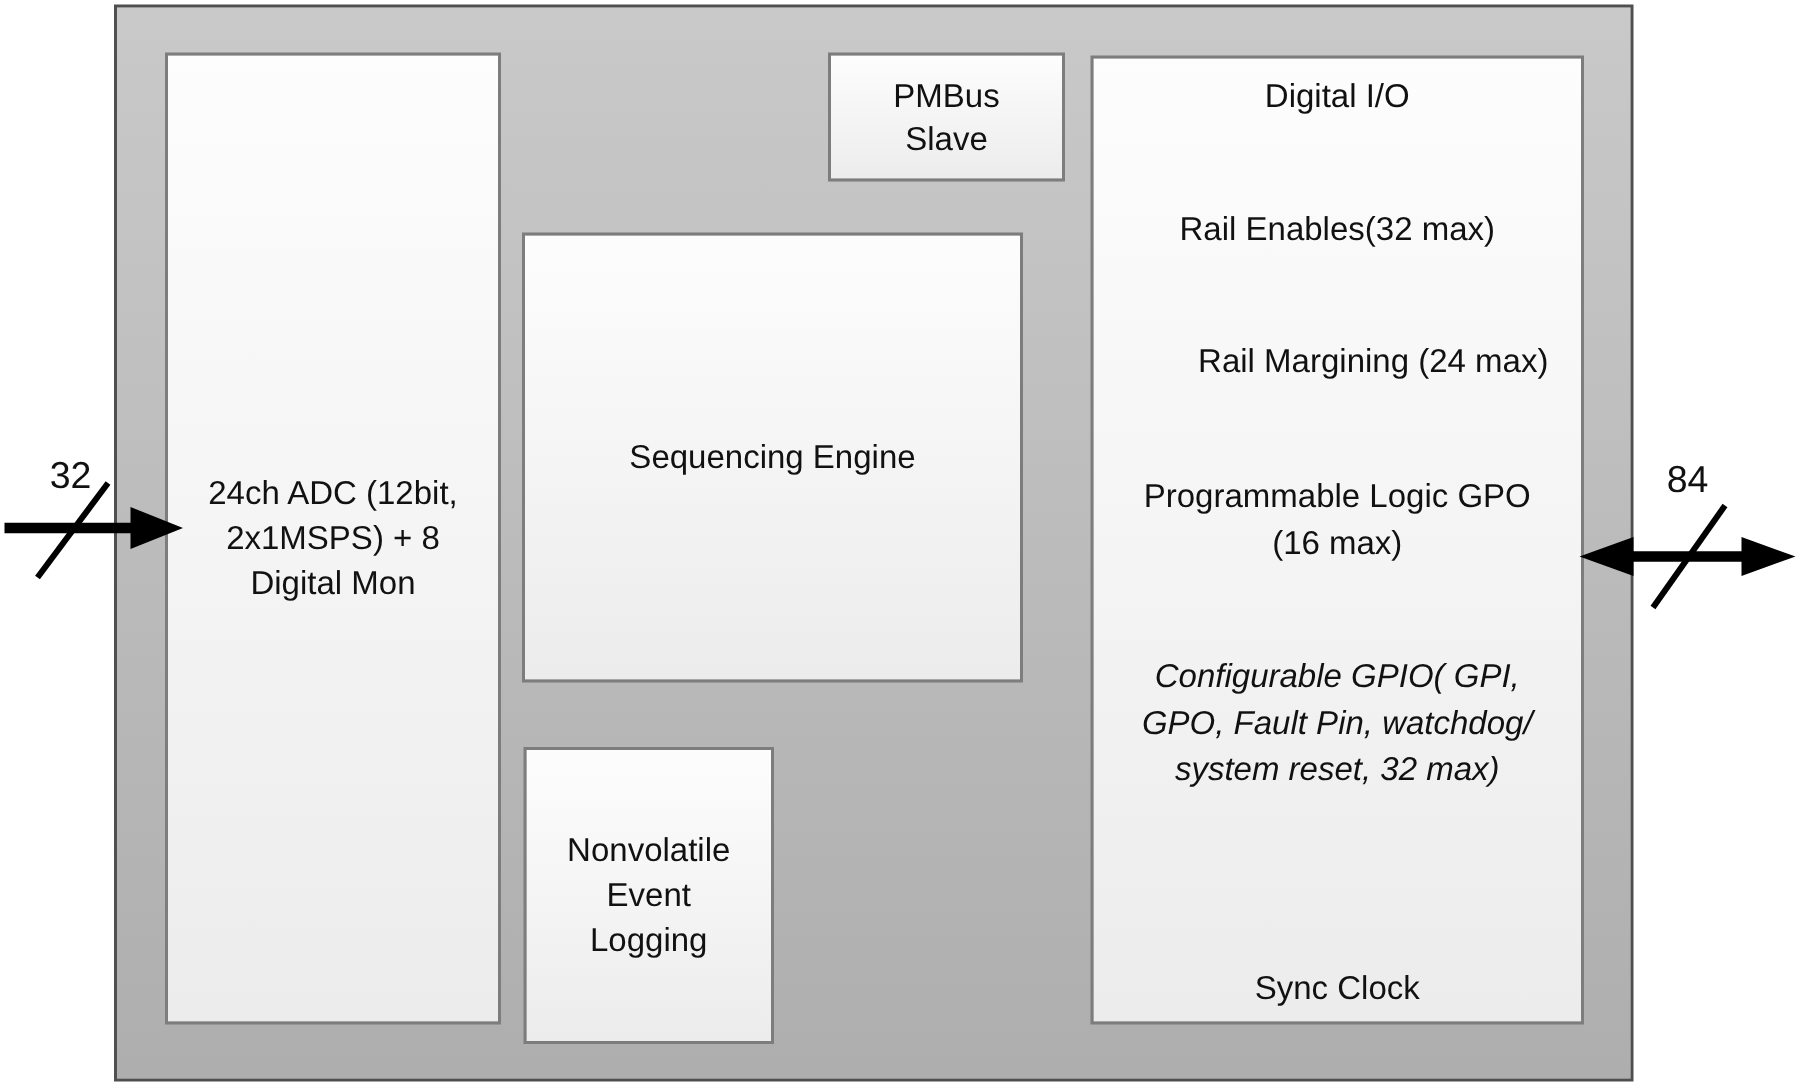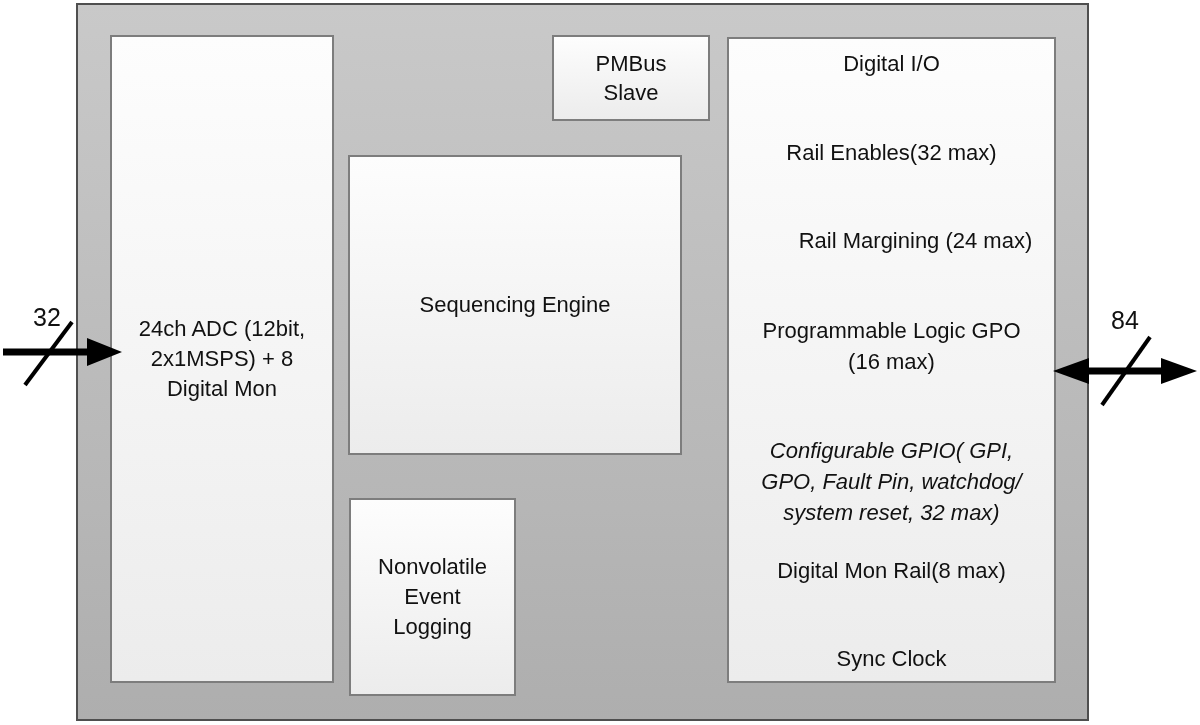--- a/index.html
+++ b/index.html
@@ -123,21 +123,20 @@
 
   <div class="block block-dio">
     <div class="dio-line dio-title">Digital I/O</div>
     <div class="dio-line dio-l0">Rail Enables(32 max)</div>
     <div class="dio-line dio-l1">Rail Margining (24 max)</div>
     <div class="dio-line dio-l2">Programmable Logic  GPO
 (16 max)</div>
     <div class="dio-line dio-l3">Configurable GPIO( GPI,
 GPO, Fault Pin, watchdog/
 system reset,  32 max)</div>
-    <div class="dio-line dio-l4">Digital Mon Rail(8 max)</div>
     <div class="dio-line dio-l5">Sync Clock</div>
   </div>
 
   <div class="bus-label bus-label-left">32</div>
 
   <svg class="bus-arrow bus-arrow-left" width="130" height="84" viewBox="0 0 130 84" xmlns="http://www.w3.org/2000/svg">
     <line class="arrow-stroke" x1="3" y1="40" x2="92" y2="40" stroke-width="7"></line>
     <polygon class="arrow-fill" points="87,26 122,40 87,54"></polygon>
     <line class="arrow-stroke" x1="25" y1="73" x2="72" y2="10" stroke-width="4"></line>
   </svg>

